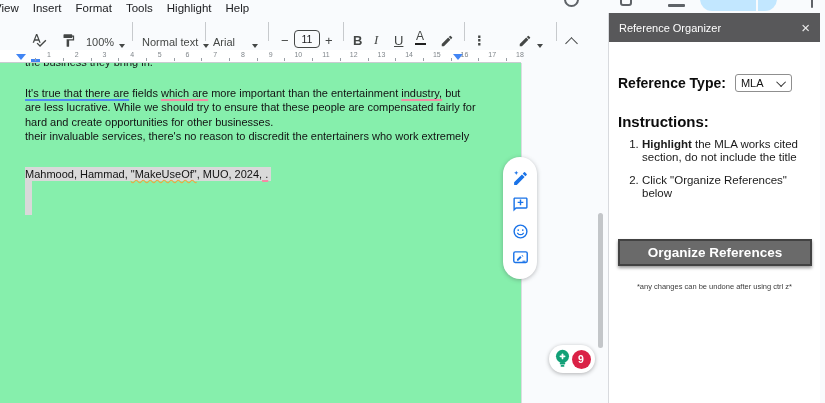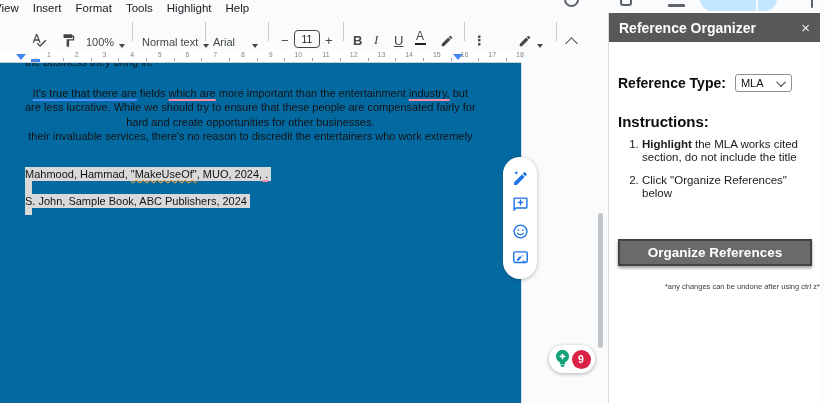--- a/index.html
+++ b/index.html
@@ -36,22 +36,22 @@
 
   
   .ruler{position:absolute;left:0;top:50px;width:521px;height:13px;background:#ffffff;}
   .ruler-num{position:absolute;top:1px;font-size:7px;color:#80868b;transform:translateX(-50%);}
   .ruler-tick{position:absolute;top:8px;width:1px;height:3px;background:#9aa0a6;}
   .marker-tri{position:absolute;width:0;height:0;border-left:5px solid transparent;border-right:5px solid transparent;
               border-top:6px solid #4285f4;top:4px;}
   .marker-rect{position:absolute;left:31px;top:9px;width:9px;height:3.5px;background:#4285f4;}
 
   
-  .page{position:absolute;left:0;top:63px;width:521px;height:340px;background:#0369a1;
-        border-right:1px solid #dadce0;color:#131313;text-align:center;}
+  .page{position:absolute;left:0;top:63px;width:521px;height:340px;background:#86efac;
+        border-right:1px solid #dadce0;color:#131313;}
   .page-top-hairline{position:absolute;left:0;top:62px;width:521px;height:1px;background:#c9ccd1;z-index:3;}
   .partial-line{position:absolute;left:25px;top:-7px;font-size:11px;white-space:nowrap;}
   .para{position:absolute;left:25px;top:23px;}
   .doc-line{font-size:11px;line-height:14.4px;white-space:nowrap;}
   .b{font-weight:bold;}
   .u-blue{text-decoration-line:underline;text-decoration-color:#4b8bf5;text-decoration-thickness:2px;text-underline-offset:2px;}
   .u-pink{text-decoration-line:underline;text-decoration-color:#f48ca5;text-decoration-thickness:2px;text-underline-offset:2px;}
   .u-orange{text-decoration-line:underline;text-decoration-style:wavy;text-decoration-color:#f0a33c;text-underline-offset:1px;}
   .cit{position:absolute;left:25px;font-size:11px;white-space:nowrap;}
   .hl{background:#d9d9d9;padding:1px 3px 1px 0;}
@@ -70,41 +70,41 @@
   .gram-pill{position:absolute;left:549px;top:345px;width:46px;height:28px;background:#fff;border-radius:14px;
              box-shadow:0 1px 4px rgba(0,0,0,.3);display:flex;align-items:center;justify-content:center;gap:1px;z-index:5;}
   .gram-badge{width:19px;height:19px;border-radius:50%;background:#da2146;color:#fff;font-size:10.5px;font-weight:bold;
               display:flex;align-items:center;justify-content:center;}
 
   
   .panel{position:absolute;left:608px;top:13px;width:212px;height:390px;background:#fff;
          border-left:1px solid #d8dade;box-sizing:border-box;z-index:6;}
   .panel-header{position:absolute;left:0;top:0;width:100%;height:29px;background:#58585a;display:flex;
                 align-items:center;justify-content:space-between;padding:0 10px;box-sizing:border-box;}
-  .panel-title{color:#fff;font-size:14px;font-weight:bold;}
+  .panel-title{color:#fff;font-size:11px;font-weight:normal;}
   .panel-close{color:#ececec;font-size:15px;line-height:15px;cursor:pointer;}
   .panel-body{position:absolute;left:0;top:29px;width:100%;height:361px;}
   .fld-label{font-weight:bold;font-size:14px;color:#0c0c0c;}
   .row-action{position:absolute;left:9px;top:9px;display:flex;align-items:center;}
   .row-ref{position:absolute;left:9px;top:32px;display:flex;align-items:center;}
   .select{border:1px solid #8f8f8f;border-radius:3px;background:#fff;height:16px;display:flex;align-items:center;
           font-size:11px;color:#111;padding:0 5px;cursor:pointer;box-sizing:content-box;}
   .select .chev{width:6px;height:6px;border-left:1.4px solid #333;border-bottom:1.4px solid #333;
                 transform:rotate(-45deg) translateY(-2px);margin-left:8px;}
   .sel-action{margin-left:10px;}
   .sel-ref{margin-left:9px;}
   .sel-ref .val{min-width:30px;}
   .instr-head{position:absolute;left:9px;top:71px;font-weight:bold;font-size:15px;color:#0c0c0c;}
   .instr-list{position:absolute;left:0;top:96px;margin:0;padding:0 0 0 33px;width:178px;
               font-size:11.5px;line-height:13px;color:#1b1b1b;}
   .instr-list li{margin-bottom:10px;}
   .organize-btn{position:absolute;left:9px;top:197px;width:194px;height:27px;background:#6a6a6a;
                 border:2px solid #424242;color:#fff;font-weight:bold;font-size:13.5px;
                 font-family:"Liberation Sans",sans-serif;box-shadow:0 2px 3px rgba(0,0,0,.4);cursor:pointer;}
-  .panel-footnote{position:absolute;left:0;top:240px;width:100%;text-align:right;font-size:7.5px;color:#3c3c3c;}
+  .panel-footnote{position:absolute;left:0;top:240px;width:100%;text-align:center;font-size:7.5px;color:#3c3c3c;}
 </style>
 </head>
 <body>
 
 <div id="app">
 
   <div class="menu-bar">
       <span class="menu-item">View</span>
       <span class="menu-item">Insert</span>
       <span class="menu-item">Format</span>
@@ -186,23 +186,20 @@
     <div class="partial-line">the business they bring in.</div>
     <div class="para" id="para">
         <div class="doc-line"><span class="u-blue">It's true that there are</span><span> fields </span><span class="u-pink">which are</span><span> more important than the entertainment </span><span class="u-pink">industry,</span><span> but</span></div>
         <div class="doc-line"><span>are less lucrative. While we should try to ensure that these people are compensated fairly for</span></div>
         <div class="doc-line"><span>hard and create opportunities for other businesses.</span></div>
         <div class="doc-line"><span>their invaluable services, there's no reason to discredit the entertainers who work extremely</span></div>
       </div>
     <div class="sel-bar"></div>
     <div class="cit" style="top:105px;">
       <span class="hl"><span>Mahmood, Hammad, </span><span class="u-orange">"MakeUseOf"</span><span>, MUO, 2024,</span><span class="u-pink"> .</span></span>
-    </div>
-    <div class="cit" style="top:132px;">
-      <span class="hl"><span>S. John, Sample Book, ABC Publishers, 2024</span></span>
     </div>
   </div>
   <div class="page-top-hairline"></div>
 
   <div class="ruler" id="ruler">
     <div class="marker-tri" style="left:16px;"></div>
     <div class="marker-rect"></div>
     <div class="marker-tri" style="left:453px;"></div>
   <span class="ruler-num" style="left: 49px;">1</span>
       <span class="ruler-num" style="left: 76.7px;">2</span>

